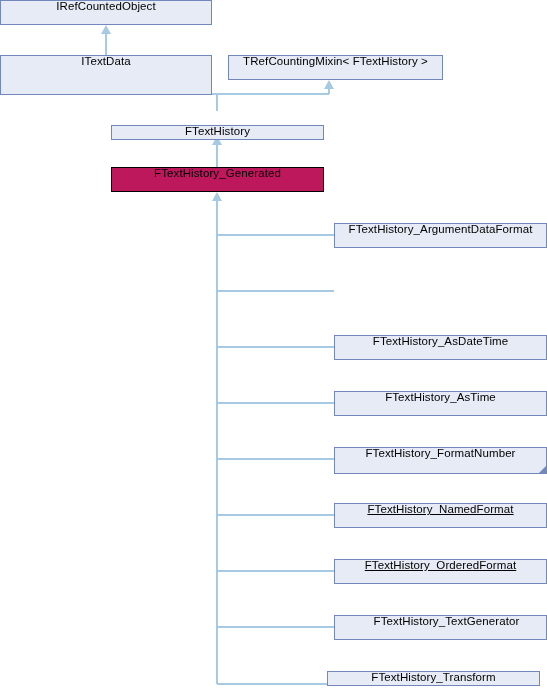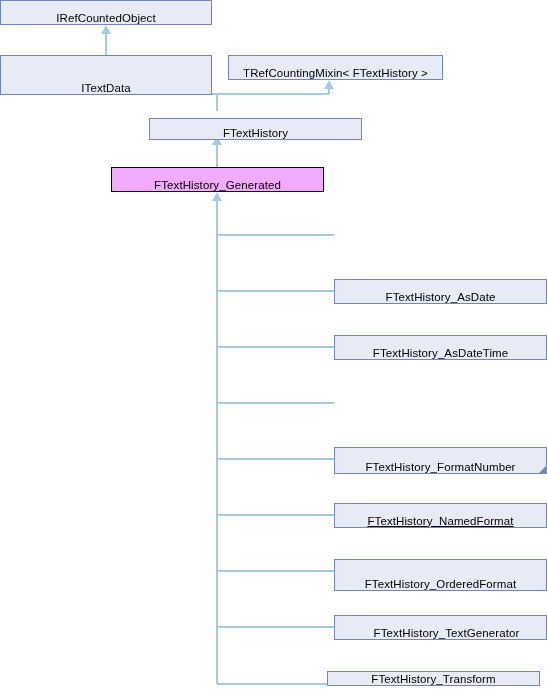--- a/index.html
+++ b/index.html
@@ -20,34 +20,34 @@
     left: 0;
     top: 0;
     width: 547px;
     height: 696px;
     pointer-events: none;
   }
   .node {
     position: absolute;
     box-sizing: border-box;
     display: flex;
-    align-items: flex-end;
+    align-items: flex-start;
     justify-content: center;
     font-size: 11.5px;
     color: #000000;
     line-height: 1;
     white-space: nowrap;
     letter-spacing: 0.1px;
   }
   .node.filled {
     background: #e6ebf5;
     border: 1px solid #7287bc;
   }
   .node.current {
-    background: #f0abfc;
+    background: #be185d;
     border: 1.6px solid #000000;
   }
   .node .label {
     display: block;
     padding: 0 4px;
     pointer-events: none;
   }
   .node.truncated::after {
     content: "";
     position: absolute;
@@ -104,47 +104,50 @@
   </div>
 
   <div class="node filled" style="left:0px; top:55px; width:212px; height:40px;">
     <span class="label">ITextData</span>
   </div>
 
   <div class="node filled" style="left:222px; top:55px; width:215px; height:25px;margin-left:6px;">
     <span class="label">TRefCountingMixin&lt; FTextHistory &gt;</span>
   </div>
 
-  <div class="node filled" style="left:111px; top:118px; width:213px; height:22px;margin-left:38px;">
+  <div class="node filled" style="left:111px; top:125px; width:213px; height:15px;">
     <span class="label">FTextHistory</span>
   </div>
 
   <div class="node current" style="left:111px; top:167px; width:213px; height:25px;">
     <span class="label">FTextHistory_Generated</span>
   </div>
 
+  <div class="node filled" style="left:334px; top:223px; width:213px; height:25px;">
+    <span class="label">FTextHistory_ArgumentDataFormat</span>
+  </div>
 
-  <div class="node filled" style="left:334px; top:279px; width:213px; height:25px;">
-    <span class="label">FTextHistory_AsDate</span>
-  </div>
 
   <div class="node filled" style="left:334px; top:335px; width:213px; height:25px;">
     <span class="label">FTextHistory_AsDateTime</span>
   </div>
 
+  <div class="node filled" style="left:334px; top:391px; width:213px; height:25px;">
+    <span class="label">FTextHistory_AsTime</span>
+  </div>
 
   <div class="node filled truncated" style="left:334px; top:447px; width:213px; height:27px;">
     <span class="label">FTextHistory_FormatNumber</span>
   </div>
 
   <div class="node filled" style="left:334px; top:503px; width:213px; height:25px;text-decoration:underline;">
     <span class="label">FTextHistory_NamedFormat</span>
   </div>
 
-  <div class="node filled" style="left:334px; top:559px; width:213px; height:32px;">
+  <div class="node filled" style="left:334px; top:559px; width:213px; height:25px;text-decoration:underline;">
     <span class="label">FTextHistory_OrderedFormat</span>
   </div>
 
   <div class="node filled" style="left:334px; top:615px; width:213px; height:25px;padding-left:12px;">
     <span class="label">FTextHistory_TextGenerator</span>
   </div>
 
   <div class="node filled" style="left:327px; top:671px; width:213px; height:15px;">
     <span class="label">FTextHistory_Transform</span>
   </div>

